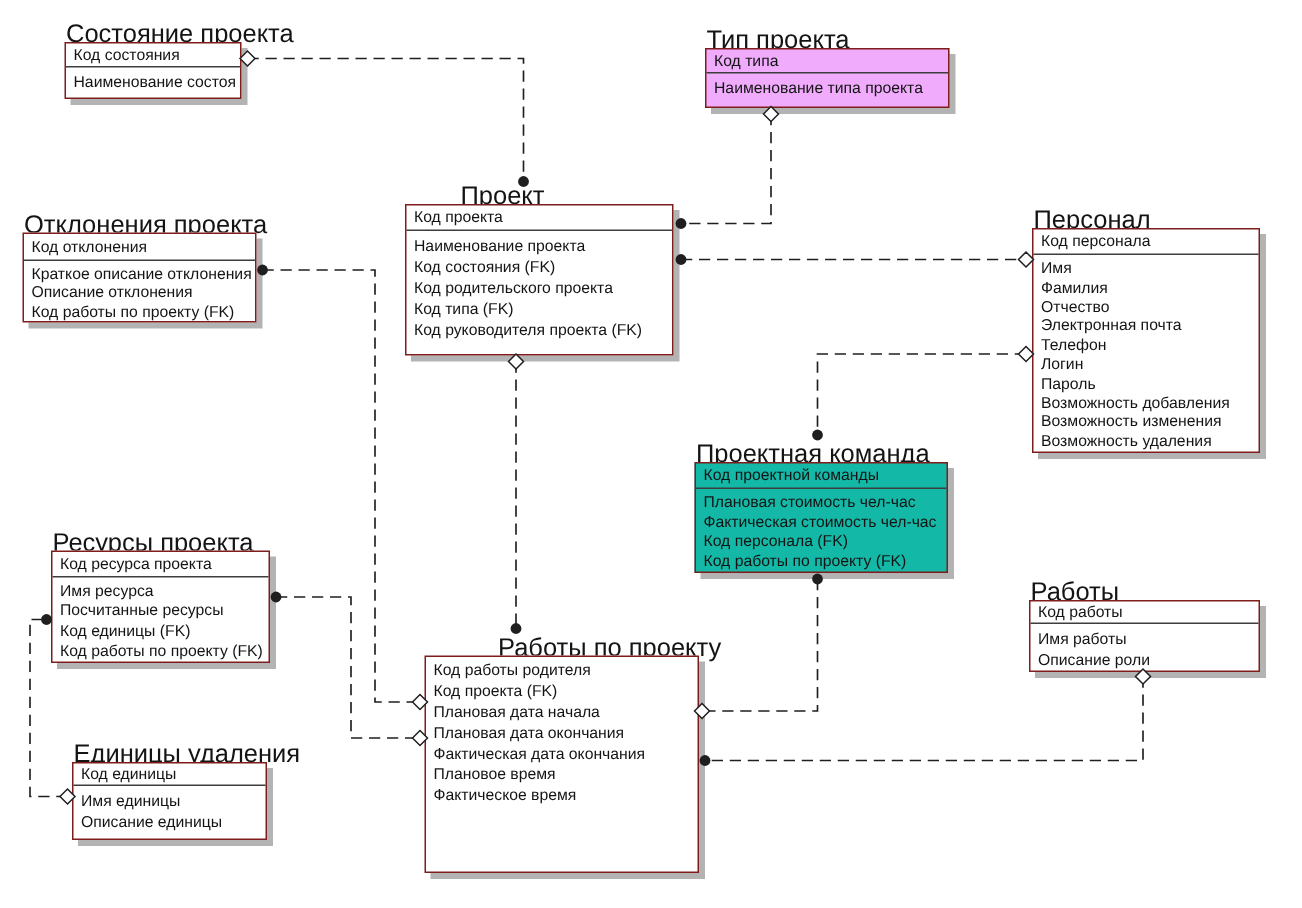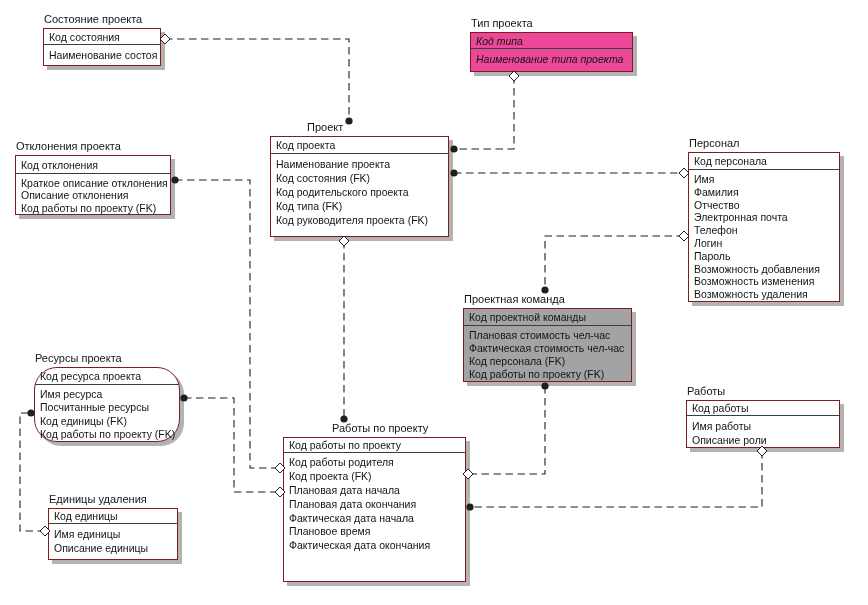--- a/index.html
+++ b/index.html
@@ -1,21 +1,21 @@
 <!DOCTYPE html>
 <html><head>
 <meta charset="utf-8">
 <style>
   html,body { margin:0; padding:0; background:#ffffff; }
   .canvas {
     position:relative; width:868px; height:605px; background:#ffffff;
     font-family:"Liberation Sans", sans-serif; overflow:hidden;
   }
   .entity-label {
-    position:absolute; font-size:11px; color:#141414; white-space:nowrap; z-index:2;
+    position:absolute; font-size:17px; color:#141414; white-space:nowrap; z-index:2;
   }
   .entity-box {
     position:absolute; box-sizing:border-box; background:#ffffff;
     border:1px solid #7f1d1d; box-shadow:4px 4px 0 #b3b3b3; z-index:2;
   }
   .key-section {
     box-sizing:border-box; border-bottom:1px solid #3d3d3d;
     padding:0 5px; display:flex; flex-direction:column; justify-content:center;
     overflow:hidden;
   }
@@ -65,21 +65,21 @@
 <div class="entity-label" style="left: 44px; top: 13px;">Состояние проекта</div>
     <div class="entity-box" style="left: 43px; top: 28px; width: 118px; height: 38px; background: rgb(255, 255, 255);">
       <div class="key-section" style="height: 16px;">
         <div class="row">Код состояния</div>
       </div>
       <div class="attr-section" style="line-height: 14px;">
         <div class="row">Наименование состоя</div>
       </div>
     </div>
     <div class="entity-label" style="left: 471px; top: 17px;">Тип проекта</div>
-    <div class="entity-box" style="left: 470px; top: 32px; width: 163px; height: 40px; background: #ec4899; font-style: italic;">
+    <div class="entity-box" style="left: 470px; top: 32px; width: 163px; height: 40px; background: #f0abfc;">
       <div class="key-section" style="height: 16px;">
         <div class="row">Код типа</div>
       </div>
       <div class="attr-section" style="line-height: 14px;">
         <div class="row">Наименование типа проекта</div>
       </div>
     </div>
     <div class="entity-label" style="left: 16px; top: 140px;">Отклонения проекта</div>
     <div class="entity-box" style="left: 15px; top: 155px; width: 156px; height: 60px; background: rgb(255, 255, 255);">
       <div class="key-section" style="height: 18px;">
@@ -116,33 +116,33 @@
         <div class="row">Электронная почта</div>
         <div class="row">Телефон</div>
         <div class="row">Логин</div>
         <div class="row">Пароль</div>
         <div class="row">Возможность добавления</div>
         <div class="row">Возможность изменения</div>
         <div class="row">Возможность удаления</div>
       </div>
     </div>
     <div class="entity-label" style="left: 464px; top: 293px;">Проектная команда</div>
-    <div class="entity-box" style="left: 463px; top: 308px; width: 169px; height: 74px; background: #a3a3a3;">
+    <div class="entity-box" style="left: 463px; top: 308px; width: 169px; height: 74px; background: #14b8a6;">
       <div class="key-section" style="height: 17px;">
         <div class="row">Код проектной команды</div>
       </div>
       <div class="attr-section" style="line-height: 13px;">
         <div class="row">Плановая стоимость чел-час</div>
         <div class="row">Фактическая стоимость чел-час</div>
         <div class="row">Код персонала (FK)</div>
         <div class="row">Код работы по проекту (FK)</div>
       </div>
     </div>
     <div class="entity-label" style="left: 35px; top: 352px;">Ресурсы проекта</div>
-    <div class="entity-box" style="left: 34px; top: 367px; width: 146px; height: 75px; background: rgb(255, 255, 255); border-radius: 23px;">
+    <div class="entity-box" style="left: 34px; top: 367px; width: 146px; height: 75px; background: rgb(255, 255, 255);">
       <div class="key-section" style="height: 17px;">
         <div class="row">Код ресурса проекта</div>
       </div>
       <div class="attr-section" style="line-height: 13.25px;">
         <div class="row">Имя ресурса</div>
         <div class="row">Посчитанные ресурсы</div>
         <div class="row">Код единицы (FK)</div>
         <div class="row">Код работы по проекту (FK)</div>
       </div>
     </div>
@@ -151,31 +151,28 @@
       <div class="key-section" style="height: 15px;">
         <div class="row">Код работы</div>
       </div>
       <div class="attr-section" style="line-height: 14px;">
         <div class="row">Имя работы</div>
         <div class="row">Описание роли</div>
       </div>
     </div>
     <div class="entity-label" style="left: 284px; top: 422px; padding-left: 48px;">Работы по проекту</div>
     <div class="entity-box" style="left: 283px; top: 437px; width: 183px; height: 145px; background: rgb(255, 255, 255);">
-      <div class="key-section" style="height: 15px;">
-        <div class="row">Код работы по проекту</div>
-      </div>
       <div class="attr-section" style="line-height: 13.8889px;">
         <div class="row">Код работы родителя</div>
         <div class="row">Код проекта (FK)</div>
         <div class="row">Плановая дата начала</div>
         <div class="row">Плановая дата окончания</div>
-        <div class="row">Фактическая дата начала</div>
+        <div class="row">Фактическая дата окончания</div>
         <div class="row">Плановое время</div>
-        <div class="row">Фактическая дата окончания</div>
+        <div class="row">Фактическое время</div>
       </div>
     </div>
     <div class="entity-label" style="left: 49px; top: 493px;">Единицы удаления</div>
     <div class="entity-box" style="left: 48px; top: 508px; width: 130px; height: 52px; background: rgb(255, 255, 255);">
       <div class="key-section" style="height: 15px;">
         <div class="row">Код единицы</div>
       </div>
       <div class="attr-section" style="line-height: 14px;">
         <div class="row">Имя единицы</div>
         <div class="row">Описание единицы</div>

